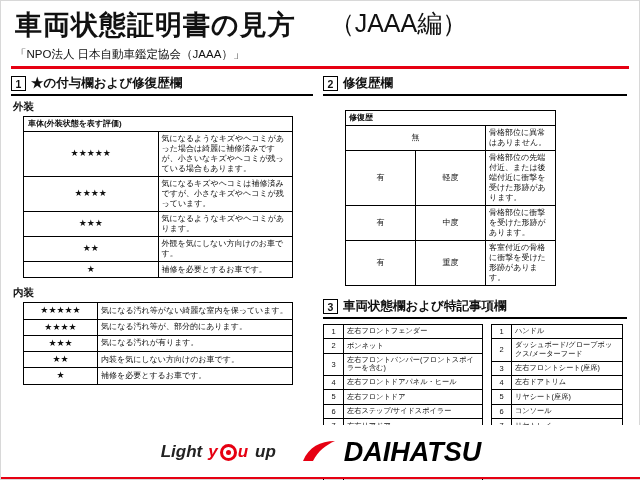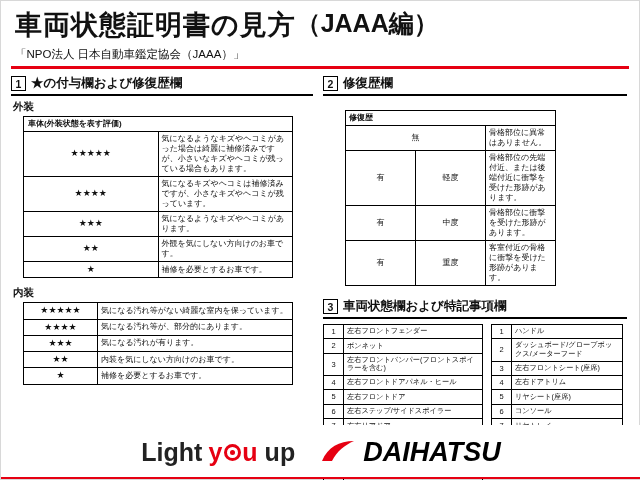--- a/index.html
+++ b/index.html
@@ -24,21 +24,22 @@
     align-items: flex-start;
   }
   .title-main {
     font-size: 27px;
     font-weight: bold;
     letter-spacing: 1px;
     white-space: nowrap;
   }
   .title-sub {
     font-size: 25px;
-    font-weight: bold;
+    font-weight: normal;
+    margin-left: 34px;
     white-space: nowrap;
   }
   .subtitle {
     font-size: 11.5px;
     padding: 2px 25px 3px 14px;
     font-weight: 500;
   }
   .red-rule {
     height: 3px;
     background: #e60012;
@@ -120,21 +121,21 @@
     left: 0; bottom: 0;
     width: 640px;
     height: 54px;
     background: #ffffff;
     border-top: 0;
     display: flex;
     align-items: center;
     justify-content: center;
   }
   .footer-inner { display: flex; align-items: center; gap: 26px; }
-  .light-you-up { display: flex; align-items: center; font-size: 25px; font-weight: bold; color: #222; }
+  .light-you-up { display: flex; align-items: center; font-size: 17px; font-style: italic; font-weight: bold; color: #222; }
   .lyu-light { margin-right: 6px; }
   .lyu-you { color: #e60012; letter-spacing: 1px; }
   .lyu-o {
     display: inline-block;
     width: 17px; height: 17px;
     border: 3px solid #e60012;
     border-radius: 50%;
     position: relative;
     margin: 0 1px;
     vertical-align: -1px;

